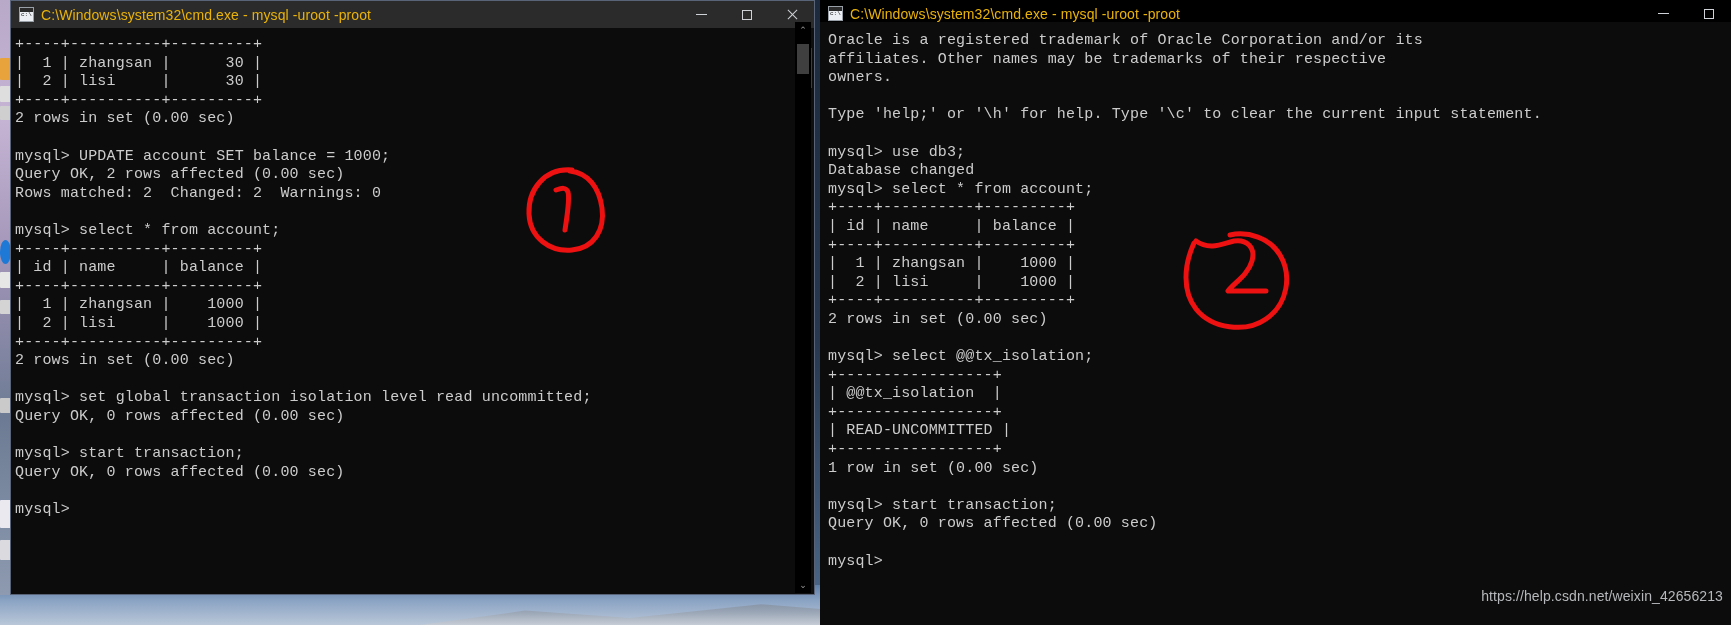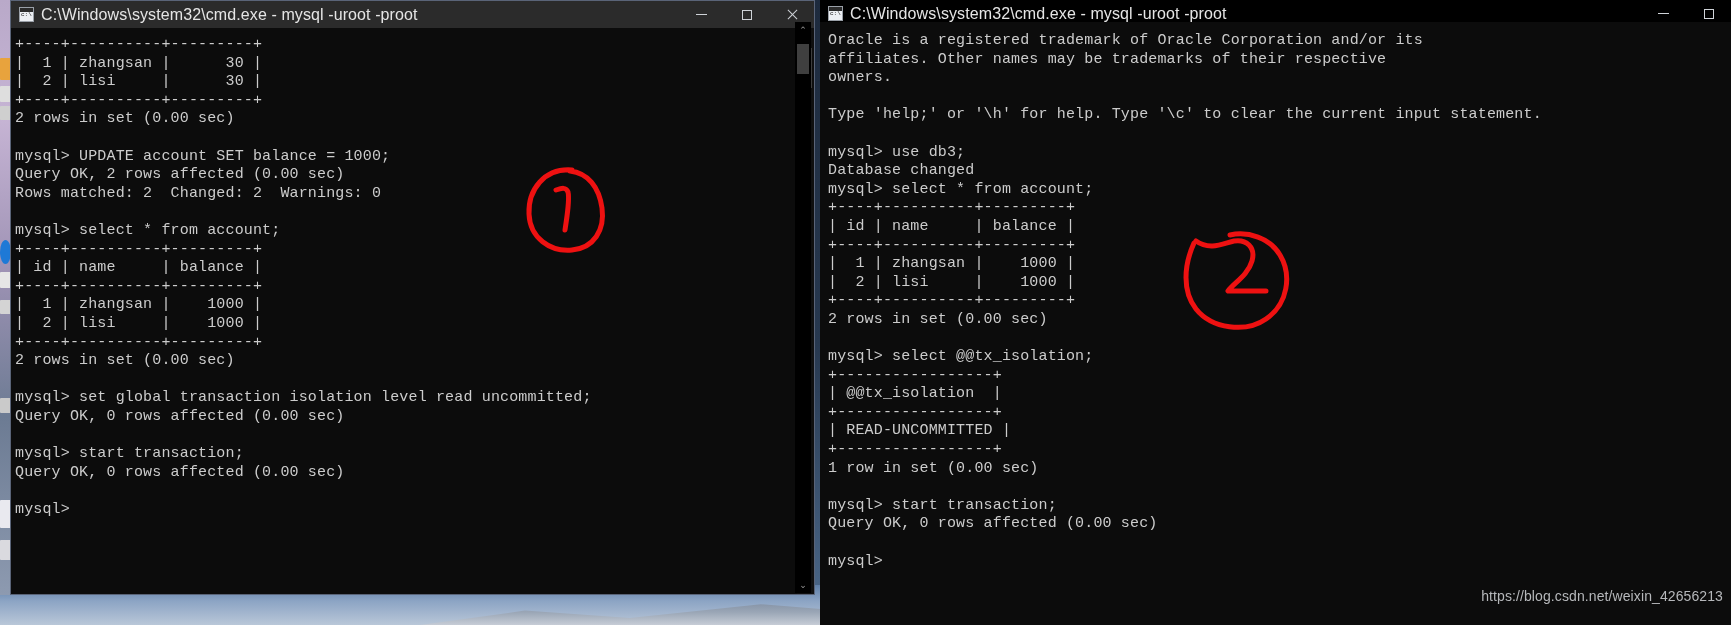--- a/index.html
+++ b/index.html
@@ -24,21 +24,21 @@
 
   
   .win{position:absolute;box-sizing:border-box;}
   .titlebar{height:27px;display:flex;align-items:center;box-sizing:border-box;}
   .title-ico{width:15px;height:15px;margin-left:8px;margin-right:7px;
       background:#eceff3;border:1px solid #9aa0a8;box-sizing:border-box;
       position:relative;flex:0 0 auto;}
   .title-ico:before{content:"";position:absolute;left:0;top:0;right:0;height:4px;background:#2b2b2b;}
   .title-ico:after{content:"c:\\";position:absolute;left:1px;top:3px;font-size:6px;
       color:#111;font-family:"Liberation Mono",monospace;line-height:8px;}
-  .title-text{font-size:16px;color:#e5e5e5;white-space:nowrap;letter-spacing:.1px;}
+  .title-text{font-size:14px;color:#eab308;white-space:nowrap;letter-spacing:.1px;}
   .wctrls{margin-left:auto;display:flex;height:27px;}
   .wbtn{width:45px;height:27px;display:flex;align-items:center;justify-content:center;}
   .gl-min{display:block;width:11px;height:1px;background:#cfd3d8;}
   .gl-max{display:block;width:10px;height:10px;border:1px solid #cfd3d8;box-sizing:border-box;}
   .gl-close{display:block;width:12px;height:12px;position:relative;}
   .gl-close:before,.gl-close:after{content:"";position:absolute;left:0;top:5px;
       width:13px;height:1px;background:#cfd3d8;}
   .gl-close:before{transform:rotate(45deg);}
   .gl-close:after{transform:rotate(-45deg);}
 
@@ -202,13 +202,13 @@
 <svg class="annot" style="left:510px;top:160px;" width="120" height="100" viewBox="0 0 120 100">
   <path d="M62 10 C34 8 18 30 19 54 C20 78 40 92 62 90 C84 88 95 70 92 48 C89 27 78 13 60 11" fill="none" stroke="#ee1111" stroke-width="5" stroke-linecap="round"></path>
   <path d="M46 30 C52 28 56 27 58 32 C60 40 57 56 55 70" fill="none" stroke="#ee1111" stroke-width="5" stroke-linecap="round"></path>
 </svg>
 
 <svg class="annot" style="left:1180px;top:225px;" width="135" height="115" viewBox="0 0 135 115">
   <path d="M14 18 C4 40 2 66 16 84 C32 104 66 108 86 94 C108 79 112 50 100 30 C90 13 68 6 50 10" fill="none" stroke="#ee1111" stroke-width="5" stroke-linecap="round" stroke-linejoin="round"></path>
   <path d="M16 16 C30 26 44 18 54 16 C66 14 76 22 72 36 C68 50 54 58 48 66 C60 66 74 66 86 66" fill="none" stroke="#ee1111" stroke-width="5" stroke-linecap="round" stroke-linejoin="round"></path>
 </svg>
 
-<div id="watermark">https://blog.csdn.net/weixin_42656213</div>
+<div id="watermark">https://help.csdn.net/weixin_42656213</div>
 
 </body></html>

